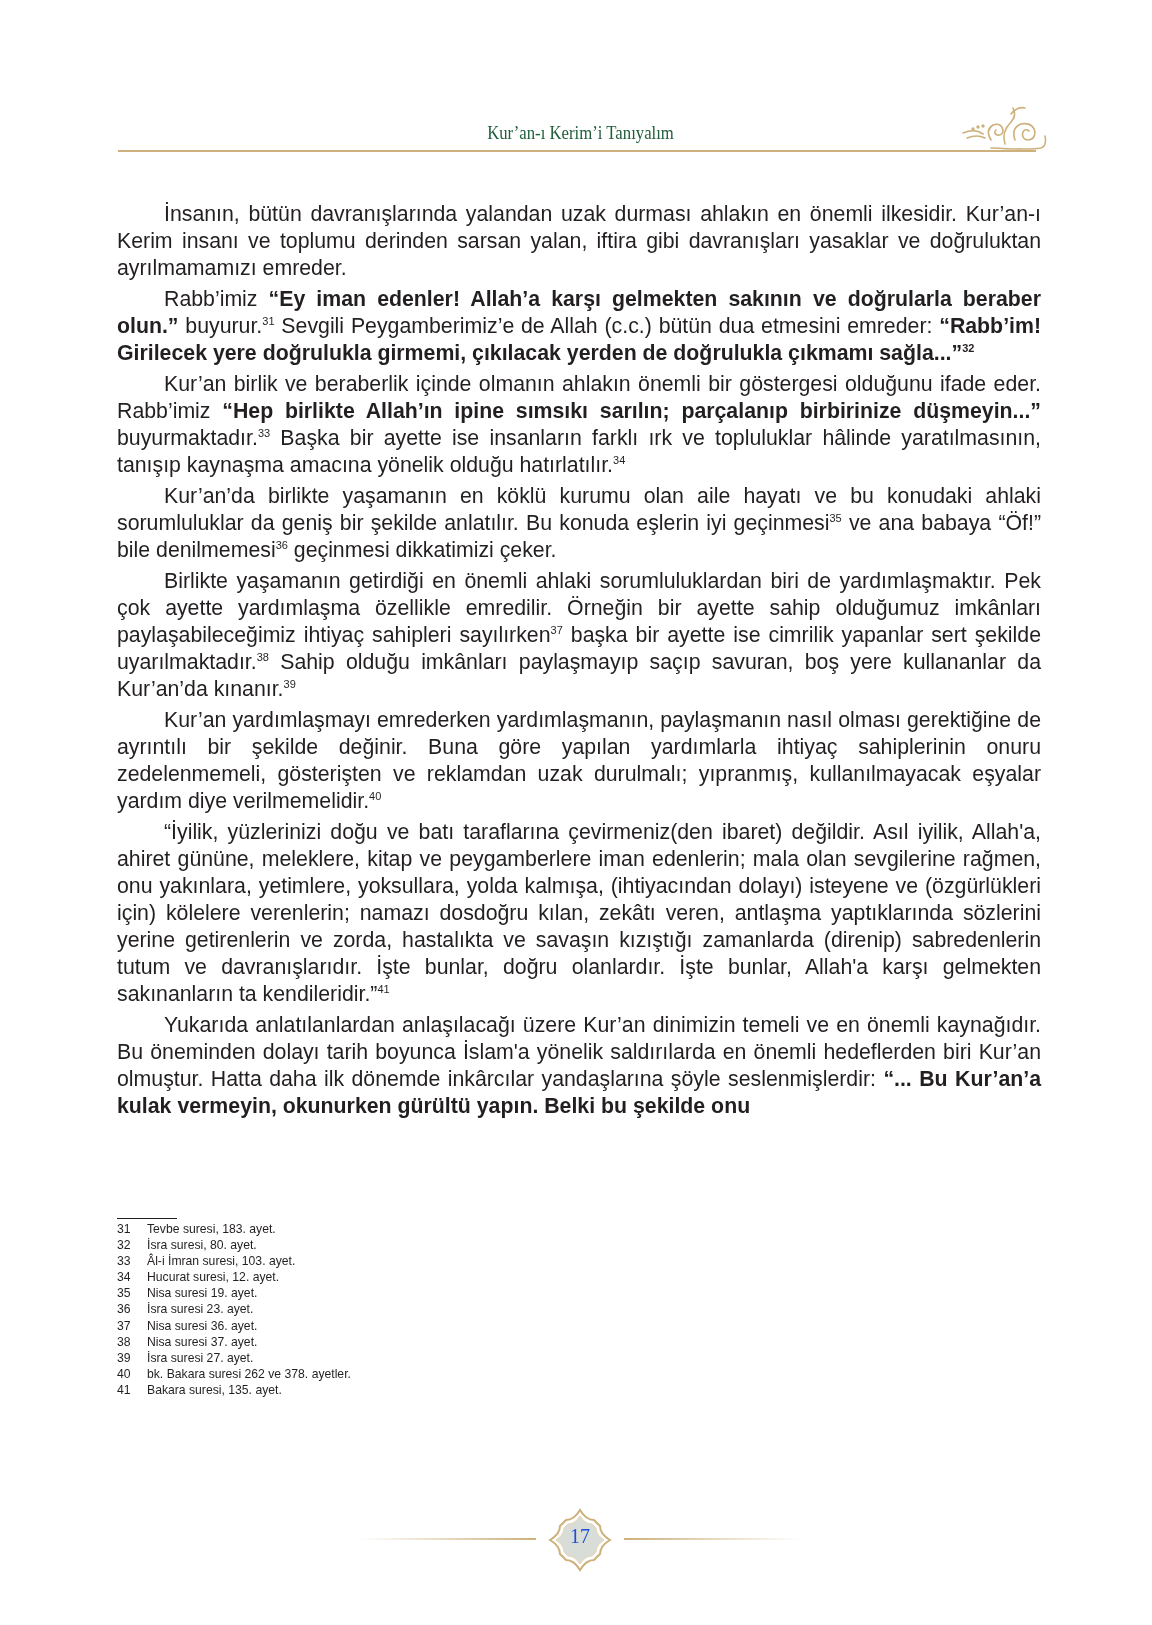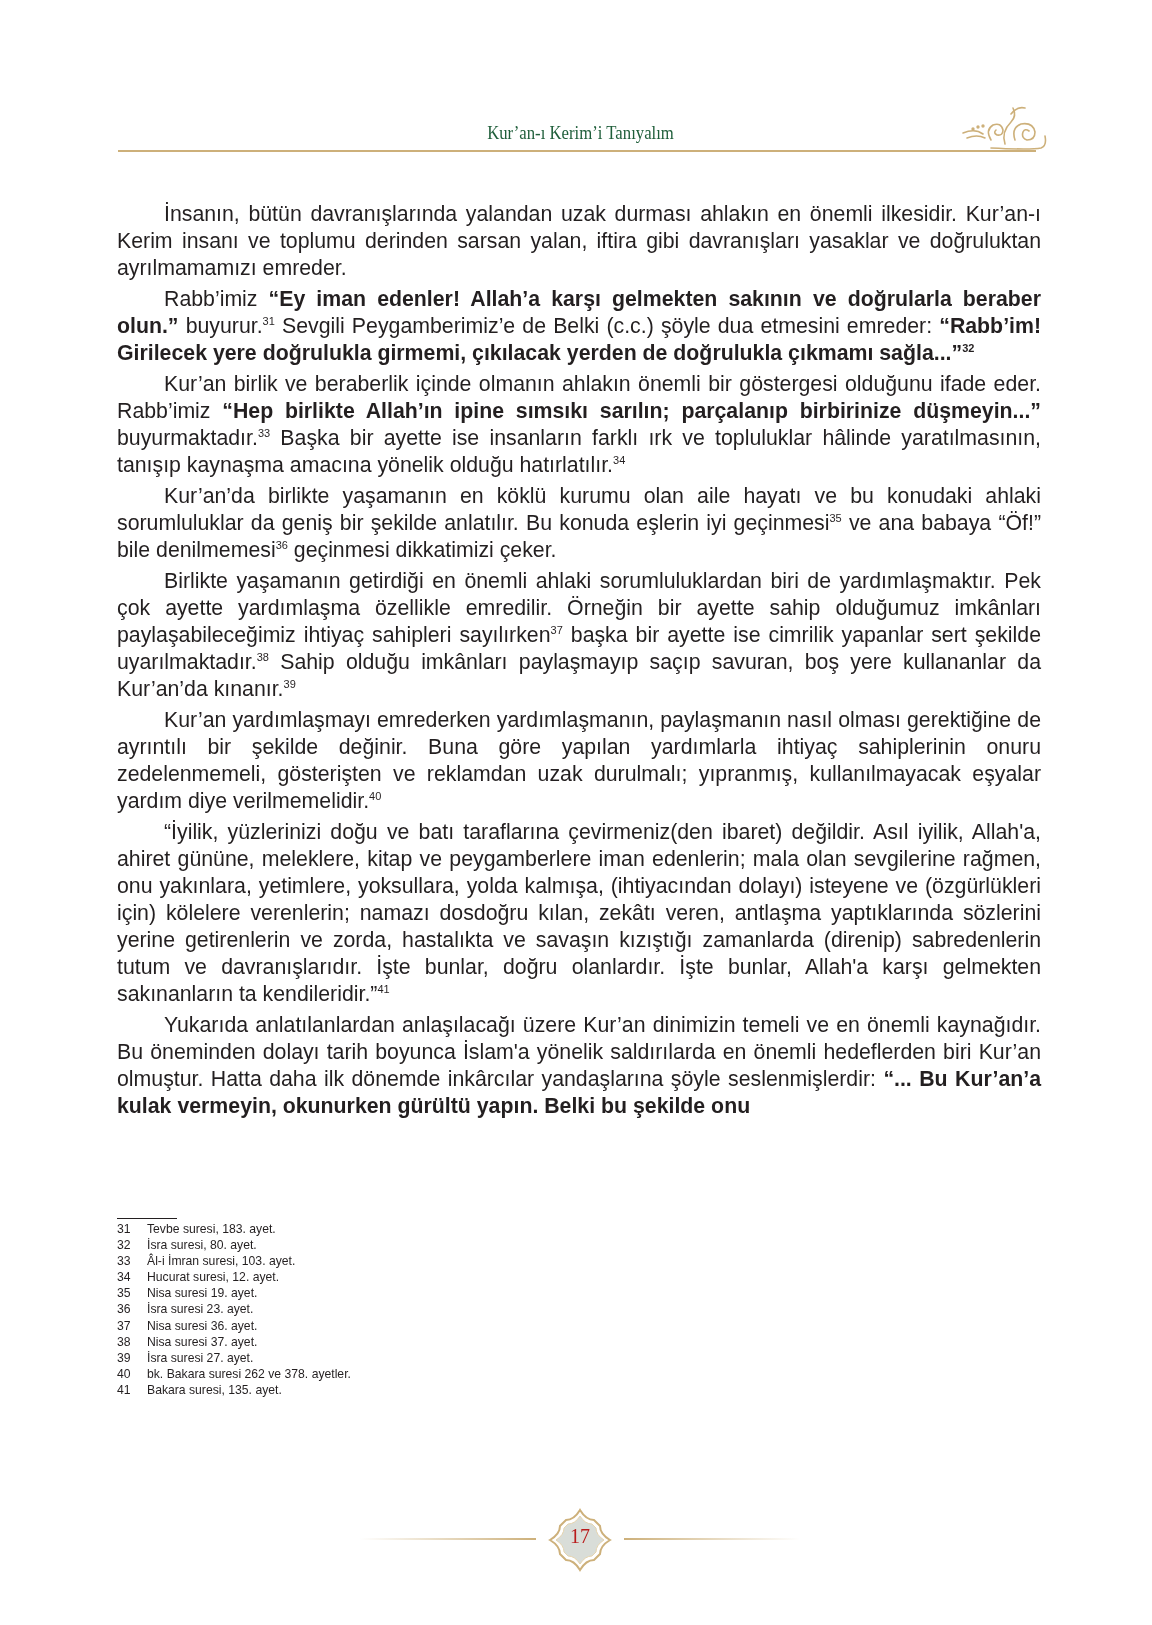--- a/index.html
+++ b/index.html
@@ -42,21 +42,21 @@
     position: absolute; left: 0; top: 38px; width: 176px; height: 2px;
     background: linear-gradient(to right, rgba(205,176,122,0), #cdb07a);
   }
   .footer-line-right {
     position: absolute; right: 0; top: 38px; width: 176px; height: 2px;
     background: linear-gradient(to left, rgba(205,176,122,0), #cdb07a);
   }
   .footer-badge { position: absolute; left: 188px; top: 8px; width: 64px; height: 64px; }
   .page-number {
     position: absolute; left: 188px; top: 25px; width: 64px; text-align: center;
-    font-family: "Liberation Serif", "DejaVu Serif", serif; font-size: 20px; color: #b91c1c;
+    font-family: "Liberation Serif", "DejaVu Serif", serif; font-size: 20px; color: #1d4ed8;
   }
 </style>
 </head>
 <body>
 
 <div class="page">
 
   <div class="header">
     <div class="header-title">Kur’an-ı Kerim’i Tanıyalım</div>
     <div class="header-rule"></div>
@@ -71,21 +71,21 @@
         <path d="M44 44 Q40 32 50 22 Q56 16 52 8"></path>
         <path d="M50 14 Q56 6 64 8"></path>
         <path d="M54 40 Q50 28 60 24 Q72 22 74 32 Q74 40 66 40 Q60 38 62 32 Q64 28 68 31"></path>
         <path d="M30 48 Q70 50 80 48 Q86 46 84 36"></path>
       </g>
     </svg>
   </div>
 
   <div class="body-text" id="body-text">
       <p class="para"><span>İnsanın, bütün davranışlarında yalandan uzak durması ahlakın en önemli ilkesidir. Kur’an-ı Kerim insanı ve toplumu derinden sarsan yalan, iftira gibi davranışları yasaklar ve doğruluktan ayrılmamamızı emreder.</span></p>
-      <p class="para"><span>Rabb’imiz </span><b>“Ey iman edenler! Allah’a karşı gelmekten sakının ve doğrularla bera­ber olun.”</b><span> buyurur.</span><sup>31</sup><span> Sevgili Peygamberimiz’e de Belki (c.c.) şöyle dua etmesini emreder: </span><b>“Rabb’im! Girilecek yere doğrulukla girmemi, çıkılacak yerden de doğrulukla çıkma­mı sağla...”</b><sup style="font-weight: bold;">32</sup></p>
+      <p class="para"><span>Rabb’imiz </span><b>“Ey iman edenler! Allah’a karşı gelmekten sakının ve doğrularla bera­ber olun.”</b><span> buyurur.</span><sup>31</sup><span> Sevgili Peygamberimiz’e de Allah (c.c.) bütün dua etmesini emreder: </span><b>“Rabb’im! Girilecek yere doğrulukla girmemi, çıkılacak yerden de doğrulukla çıkma­mı sağla...”</b><sup style="font-weight: bold;">32</sup></p>
       <p class="para"><span>Kur’an birlik ve beraberlik içinde olmanın ahlakın önemli bir göstergesi olduğunu ifade eder. Rabb’imiz </span><b>“Hep birlikte Allah’ın ipine sımsıkı sarılın; parçalanıp birbirinize düş­meyin...”</b><span> buyurmaktadır.</span><sup>33</sup><span> Başka bir ayette ise insanların farklı ırk ve topluluklar hâlinde yaratılmasının, tanışıp kaynaşma amacına yönelik olduğu hatırlatılır.</span><sup>34</sup></p>
       <p class="para"><span>Kur’an’da birlikte yaşamanın en köklü kurumu olan aile hayatı ve bu konudaki ahlaki sorumluluklar da geniş bir şekilde anlatılır. Bu konuda eşlerin iyi geçinmesi</span><sup>35</sup><span> ve ana babaya “Öf!” bile denilmemesi</span><sup>36</sup><span> geçinmesi dikkatimizi çeker.</span></p>
       <p class="para"><span>Birlikte yaşamanın getirdiği en önemli ahlaki sorumluluklardan biri de yardımlaşmak­tır. Pek çok ayette yardımlaşma özellikle emredilir. Örneğin bir ayette sahip olduğumuz imkânları paylaşabileceğimiz ihtiyaç sahipleri sayılırken</span><sup>37</sup><span> başka bir ayette ise cimrilik ya­panlar sert şekilde uyarılmaktadır.</span><sup>38</sup><span> Sahip olduğu imkânları paylaşmayıp saçıp savuran, boş yere kullananlar da Kur’an’da kınanır.</span><sup>39</sup></p>
       <p class="para"><span>Kur’an yardımlaşmayı emrederken yardımlaşmanın, paylaşmanın nasıl olması gerekti­ğine de ayrıntılı bir şekilde değinir. Buna göre yapılan yardımlarla ihtiyaç sahiplerinin onuru zedelenmemeli, gösterişten ve reklamdan uzak durulmalı; yıpranmış, kullanılmayacak eş­yalar yardım diye verilmemelidir.</span><sup>40</sup></p>
       <p class="para"><span>“İyilik, yüzlerinizi doğu ve batı taraflarına çevirmeniz(den ibaret) değildir. Asıl iyilik, Allah'a, ahiret gününe, meleklere, kitap ve peygamberlere iman edenlerin; mala olan sev­gilerine rağmen, onu yakınlara, yetimlere, yoksullara, yolda kalmışa, (ihtiyacından dolayı) isteyene ve (özgürlükleri için) kölelere verenlerin; namazı dosdoğru kılan, zekâtı veren, antlaşma yaptıklarında sözlerini yerine getirenlerin ve zorda, hastalıkta ve savaşın kızıştığı zamanlarda (direnip) sabredenlerin tutum ve davranışlarıdır. İşte bunlar, doğru olanlardır. İşte bunlar, Allah'a karşı gelmekten sakınanların ta kendileridir.”</span><sup>41</sup></p>
       <p class="para"><span>Yukarıda anlatılanlardan anlaşılacağı üzere Kur’an dinimizin temeli ve en önemli kay­nağıdır. Bu öneminden dolayı tarih boyunca İslam'a yönelik saldırılarda en önemli hedefler­den biri Kur’an olmuştur. Hatta daha ilk dönemde inkârcılar yandaşlarına şöyle seslenmiş­lerdir: </span><b>“... Bu Kur’an’a kulak vermeyin, okunurken gürültü yapın. Belki bu şekilde onu</b></p>
     </div>
 
   <div class="fn-rule"></div>
   <div class="footnotes" id="footnotes">

